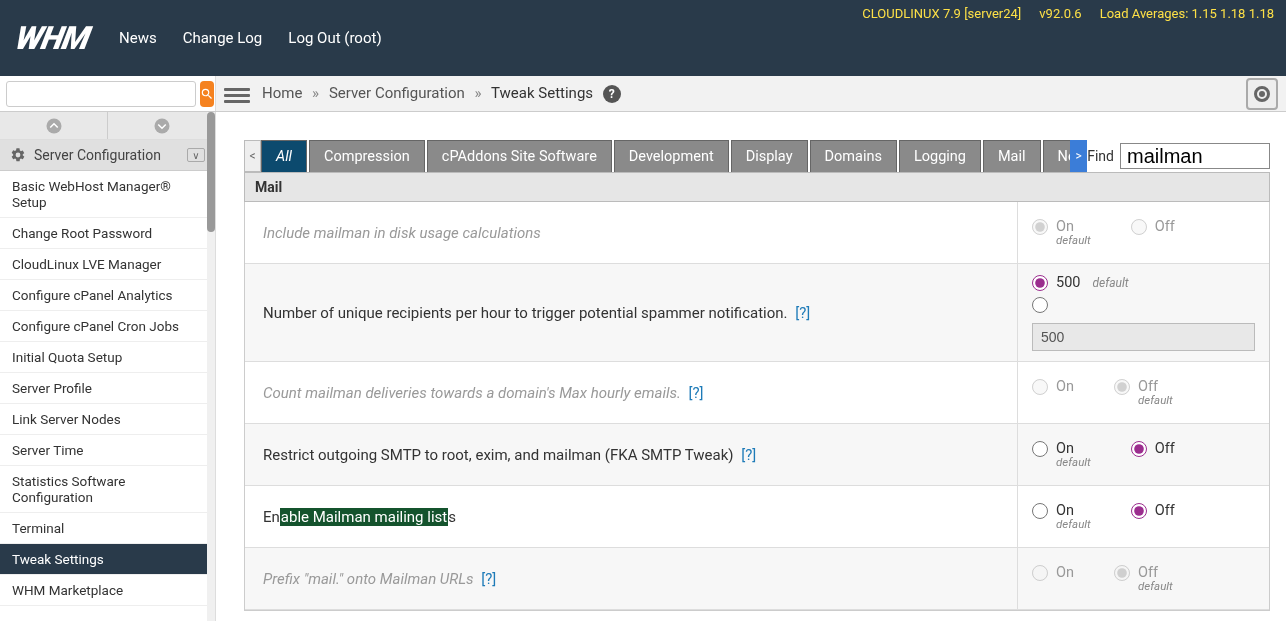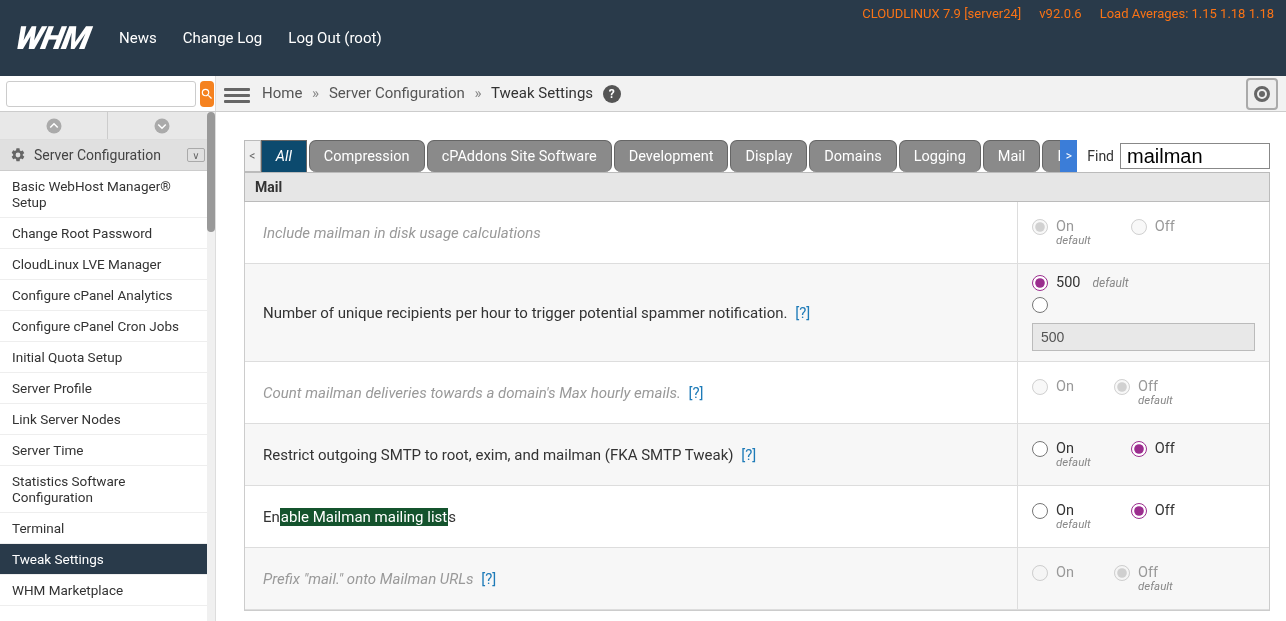--- a/index.html
+++ b/index.html
@@ -2,21 +2,21 @@
 <html><head>
 <meta charset="utf-8">
 <style>
 * { box-sizing: border-box; margin: 0; padding: 0; }
 body { font-family: -apple-system, BlinkMacSystemFont, "Segoe UI", Roboto, Helvetica, Arial, sans-serif; font-size: 14px; color: #333; background: #fff; overflow: hidden; }
 
 .topbar { background: #293a4a; color: #fff; height: 76px; display: flex; align-items: center; padding: 0 16px; }
 .logo { font-size: 32px; font-weight: 900; font-style: italic; letter-spacing: -1px; margin-right: 30px; transform: skewX(-12deg); display: inline-block; }
 .nav-links { display: flex; gap: 26px; }
 .nav-links span { color: #fff; cursor: pointer; font-size: 15px; }
-.sysinfo { position: absolute; top: 6px; right: 12px; font-size: 13px; color: #f97316; display: flex; gap: 18px; }
+.sysinfo { position: absolute; top: 6px; right: 12px; font-size: 13px; color: #fde047; display: flex; gap: 18px; }
 
 .searchbar-row { background: #fff; height: 36px; border-bottom: 1px solid #ccc; display: flex; align-items: stretch; }
 .searchbox { width: 216px; display: flex; align-items: center; padding: 4px 6px; border-right: 1px solid #ddd; }
 .searchbox input { flex: 1; border: 1px solid #ccc; height: 26px; padding: 0 6px; border-radius: 3px; font-size: 13px; }
 .search-btn { width: 28px; height: 26px; background: #f58220; border-radius: 4px; margin-left: 4px; display: flex; align-items: center; justify-content: center; cursor: pointer; }
 .search-btn svg { width: 14px; height: 14px; fill: #fff; }
 
 .breadcrumb-row { flex: 1; display: flex; align-items: center; padding: 0 8px; background: #f2f2f2; }
 .hamburger { width: 26px; height: 26px; display: flex; flex-direction: column; justify-content: center; gap: 3px; margin-right: 12px; cursor: pointer; }
 .hamburger span { height: 3px; background: #666; border-radius: 1px; }
@@ -48,23 +48,23 @@
 .sidebar-item.active { background: #293a4a; color: #fff; }
 
 .main { flex: 1; background: #fff; overflow: hidden; padding: 28px 16px 0 28px; position: relative; }
 
 .tabrow { display: flex; align-items: center; gap: 0; border-bottom: 0; }
 .tab-scroll { width: 18px; height: 32px; background: #eee; border: 1px solid #bbb; display: flex; align-items: center; justify-content: center; font-size: 12px; color: #666; cursor: pointer; }
 .tab-scroll.right { background: #3b7dd8; color: #fff; border-color: #3b7dd8; }
 .tabs { display: flex; overflow: hidden; flex: 0 1 auto; }
 .tab { padding: 7px 14px; background: #888; color: #fff; border: 1px solid #666; border-bottom: none; margin-right: 2px; font-size: 14.5px; cursor: pointer; white-space: nowrap; }
 .tab.active { background: #0c4a6e; font-style: italic; }
-.tab:not(.active) { background: #8a8a8a; border-radius: 7px; }
-
-.find-area { margin-left: 10px; display: flex; align-items: center; gap: 6px; }
+.tab:not(.active) { background: #8a8a8a; }
+
+.find-area { display: flex; align-items: center; gap: 6px; }
 .find-label { font-size: 14px; color: #333; }
 .find-input { width: 150px; height: 26px; border: 1px solid #888; padding: 0 6px; font-size: 20px; }
 
 .section-title { background: #e6e6e6; border: 1px solid #bbb; border-top: 1px solid #bbb; padding: 6px 10px; font-weight: bold; font-size: 14px; margin-top: 0; }
 
 .settings { border: 1px solid #ccc; border-top: none; }
 .setting-row { display: flex; border-bottom: 1px solid #ddd; min-height: 62px; }
 .setting-row.alt { background: #f7f7f7; }
 .setting-row.disabled .setting-label { color: #999; font-style: italic; }
 .setting-label { flex: 1; padding: 20px 18px; font-size: 15px; color: #333; display: flex; align-items: center; }

